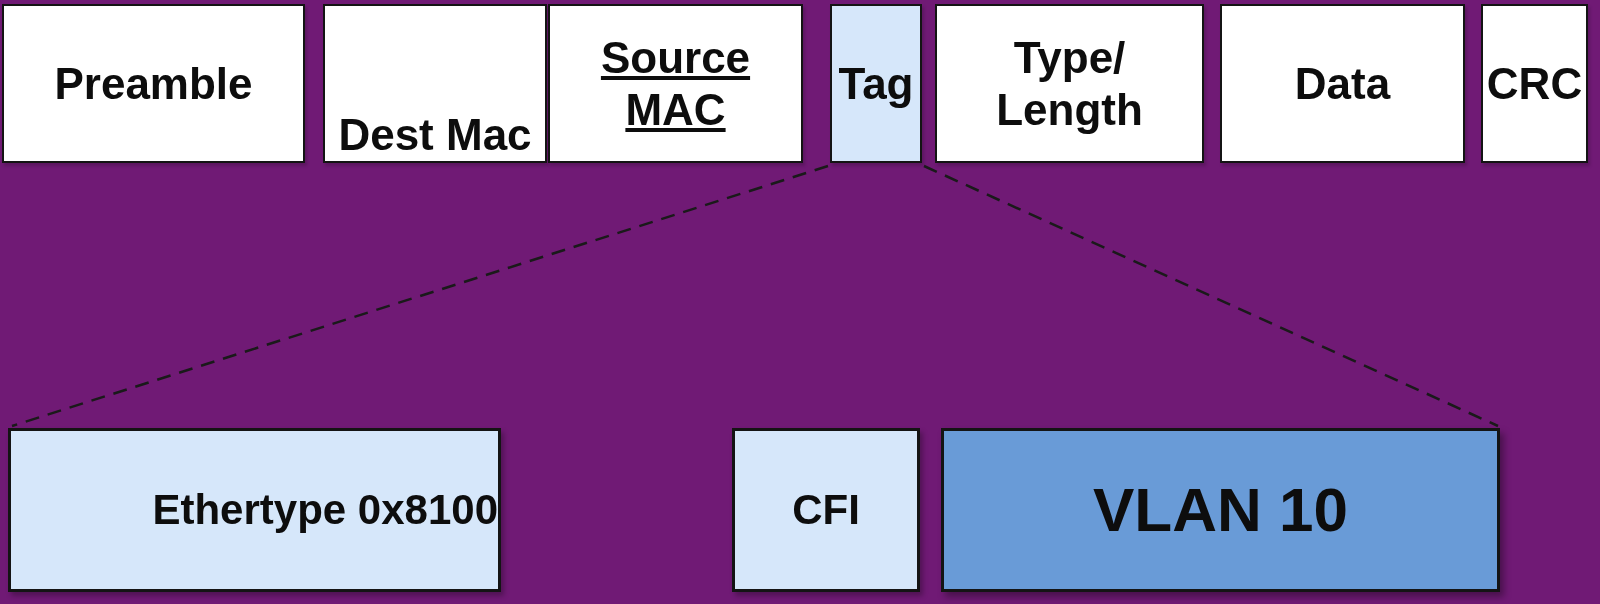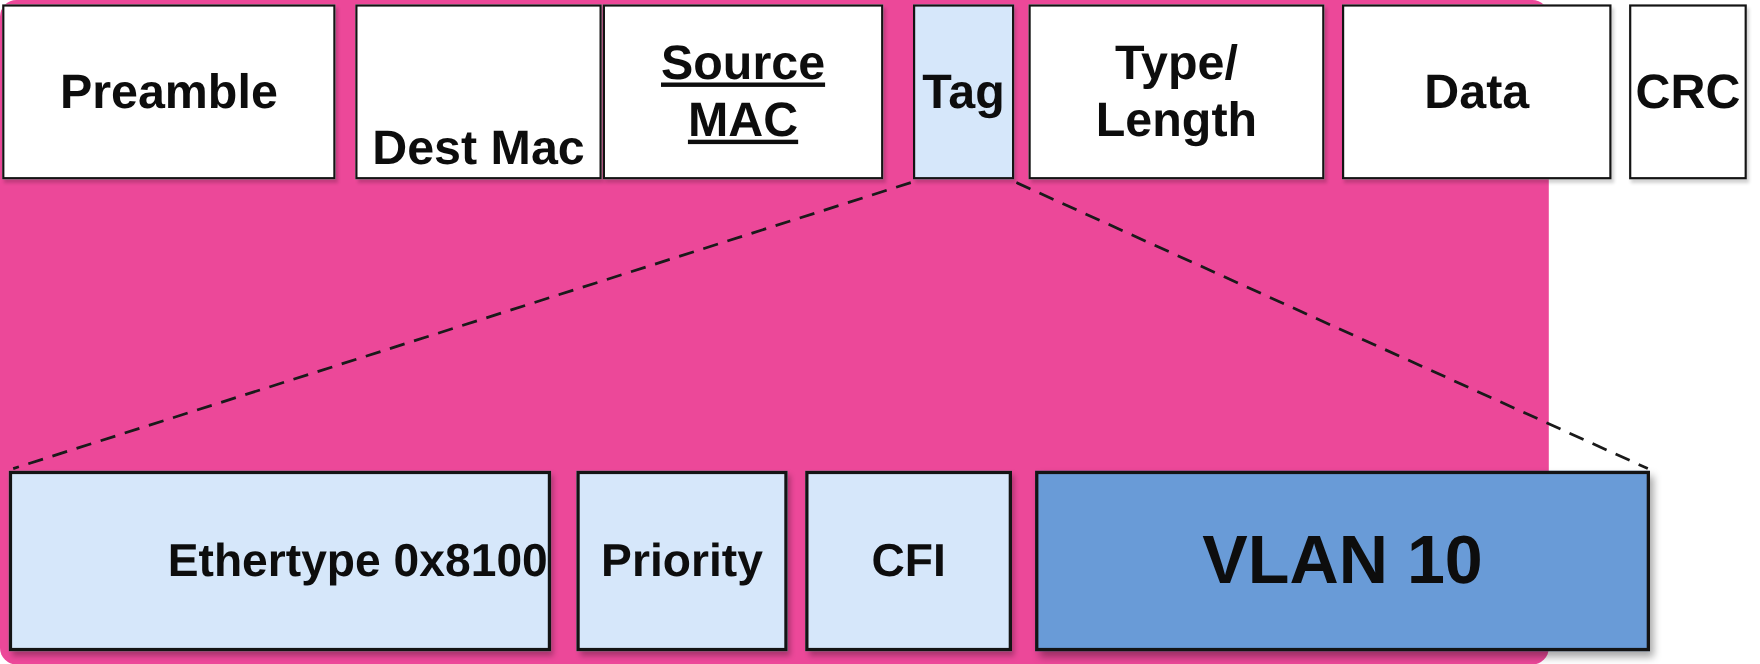--- a/index.html
+++ b/index.html
@@ -6,24 +6,23 @@
     margin: 0;
     padding: 0;
     background: #ffffff;
     width: 1600px;
     height: 604px;
     overflow: hidden;
     font-family: "Liberation Sans", sans-serif;
   }
   .canvas {
     position: relative;
-    width: 1408px;
+    width: 1600px;
     height: 604px;
-    background: #ec4899;
-    border-radius: 15px;
+    background: #701a75;
   }
   .box {
     position: absolute;
     box-sizing: border-box;
     background: #ffffff;
     border: 2px solid #141414;
     display: flex;
     flex-direction: column;
     align-items: center;
     justify-content: center;
@@ -87,23 +86,20 @@
   </div>
 
   <svg class="connectors" viewBox="0 0 1600 604" xmlns="http://www.w3.org/2000/svg">
     <line x1="828" y1="166" x2="12" y2="426" stroke="#1a1a1a" stroke-width="2.5" stroke-dasharray="14 9"></line>
     <line x1="924" y1="166" x2="1498" y2="426" stroke="#1a1a1a" stroke-width="2.5" stroke-dasharray="14 9"></line>
   </svg>
 
   <div class="box row-bottom b-ethertype">
     <div class="line1">Ethertype 0x8100</div>
   </div>
-  <div class="box row-bottom b-priority">
-    <div class="line1">Priority</div>
-  </div>
   <div class="box row-bottom b-cfi">
     <div class="line1">CFI</div>
   </div>
   <div class="box row-bottom b-vlan">
     <div class="line1">VLAN 10</div>
   </div>
 
 </div>
 
 </body></html>

